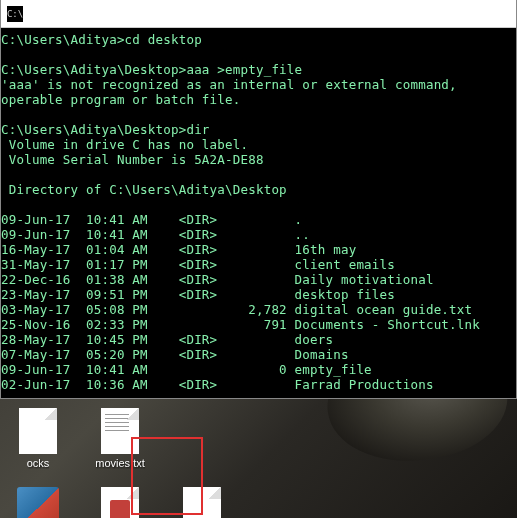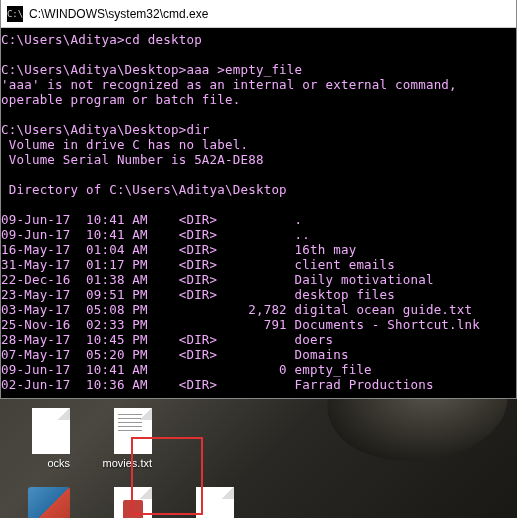--- a/index.html
+++ b/index.html
@@ -54,21 +54,21 @@
     margin-right: 6px;
     display: flex;
     align-items: center;
     justify-content: center;
     color: #ccc;
     font-size: 9px;
     font-family: monospace;
   }
   .terminal {
     background: #000;
-    color: #f0abfc;
+    color: #86efac;
     font-size: 12.5px;
     line-height: 15px;
     padding: 4px 2px 6px 0;
     white-space: pre;
     font-family: 'Consolas', 'Lucida Console', monospace;
     letter-spacing: 0.2px;
     overflow: hidden;
   }
   .divider {
     height: 1px;
@@ -84,21 +84,21 @@
     gap: 18px;
   }
   .icon-row {
     display: flex;
     gap: 18px;
     padding-left: 2px;
   }
   .desktop-icon {
     display: flex;
     flex-direction: column;
-    align-items: flex-end;
+    align-items: center;
     width: 64px;
     cursor: pointer;
   }
   .icon-img {
     width: 38px;
     height: 46px;
     background: #fff;
     position: relative;
     margin-bottom: 3px;
   }
@@ -158,21 +158,20 @@
   }
 </style>
 </head>
 <body>
 
 <div class="desktop-bg"></div>
 
 <div class="cmd-window">
   <div class="titlebar">
     <div class="titlebar-icon">C:\</div>
-    <span>C:\WINDOWS\system32\cmd.exe</span>
   </div>
   <div class="terminal"><span>C:\Users\Aditya&gt;cd desktop</span>
 <span></span>
 <span>C:\Users\Aditya\Desktop&gt;aaa &gt;empty_file</span>
 <span>'aaa' is not recognized as an internal or external command,</span>
 <span>operable program or batch file.</span>
 <span></span>
 <span>C:\Users\Aditya\Desktop&gt;dir</span>
 <span> Volume in drive C has no label.</span>
 <span> Volume Serial Number is 5A2A-DE88</span>

